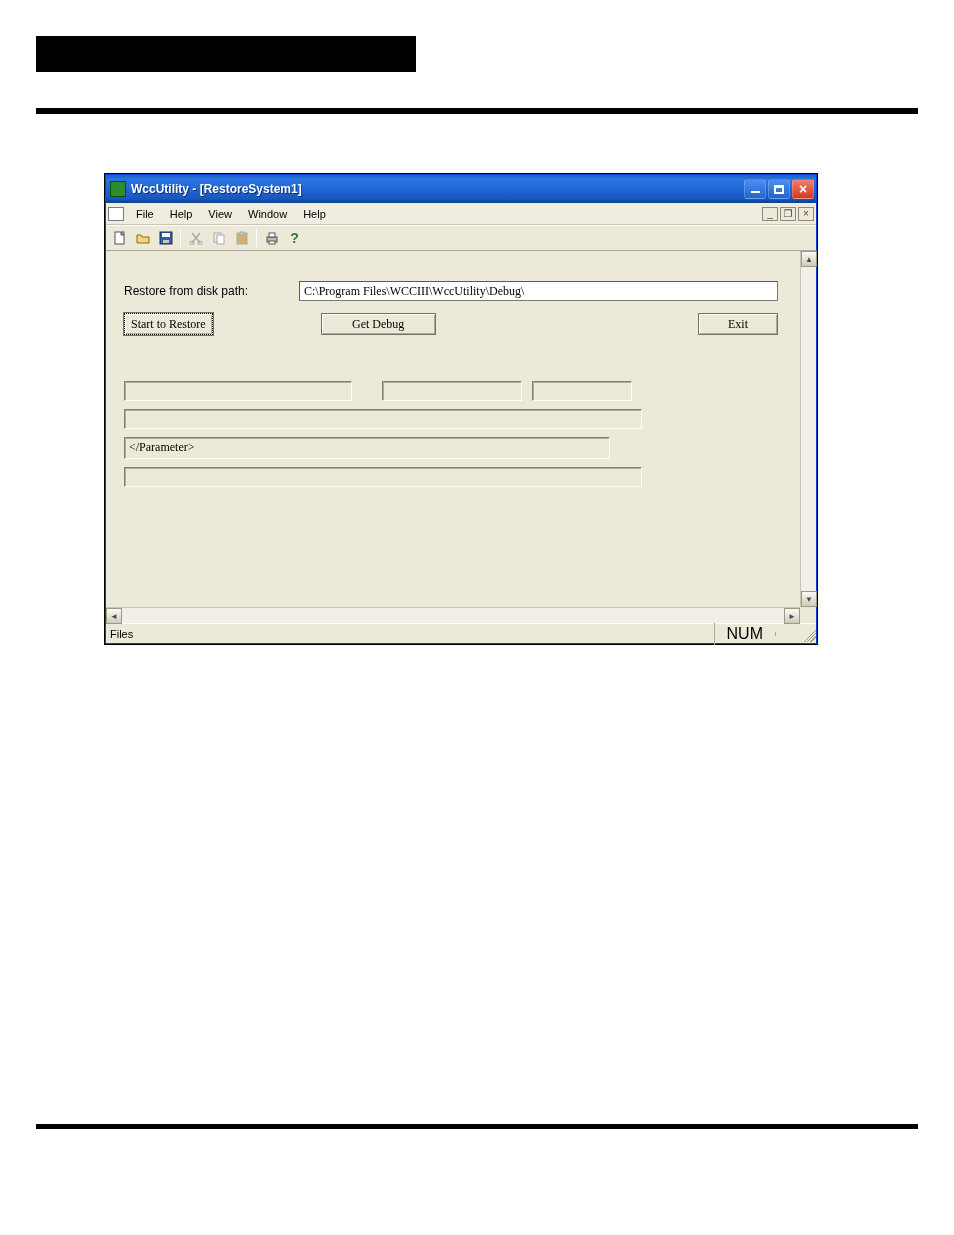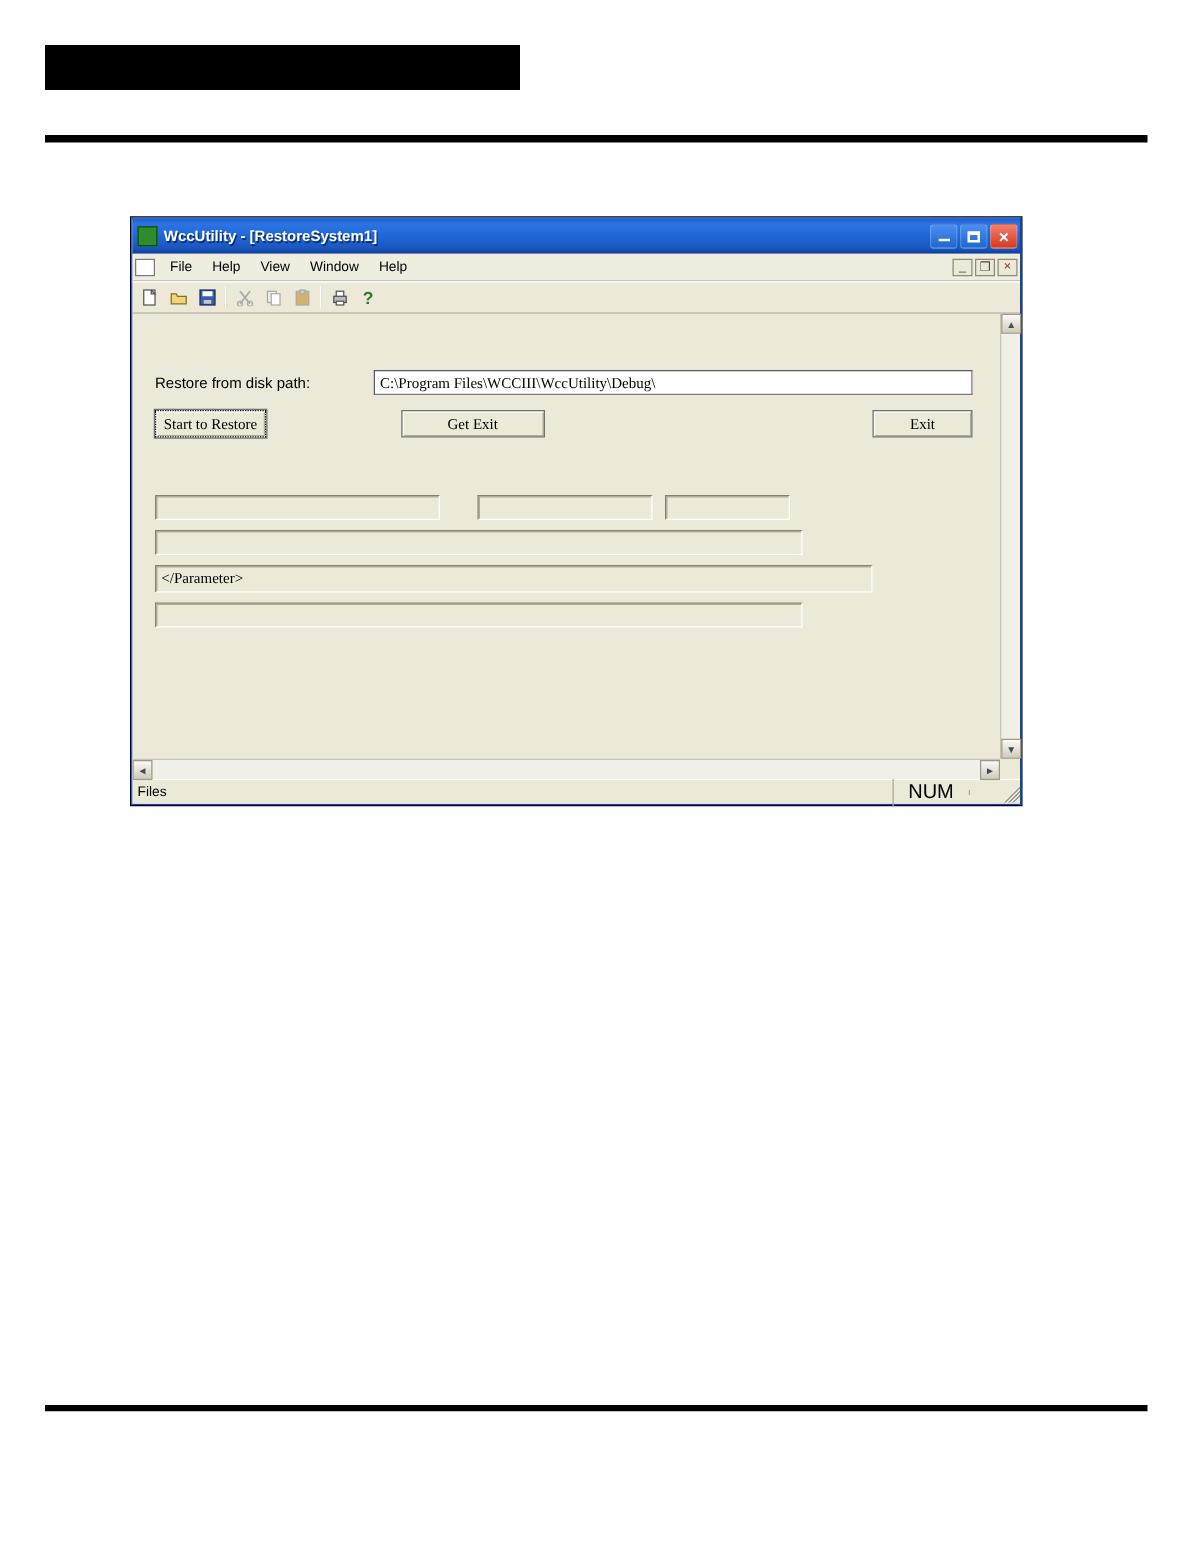--- a/index.html
+++ b/index.html
@@ -151,21 +151,21 @@
   }
   .sb-btn {
     width: 16px; height: 16px;
     background: linear-gradient(to bottom, #fafafa, #cfcabb);
     border: 1px solid #9d997e;
     display:flex; justify-content:center; align-items:center;
     font-size: 8px; color:#4a4a4a;
   }
   .content {
     position: absolute;
-    left: 0; top: 15px;
+    left: 0; top: 0;
     width: calc(100% - 16px);
     height: 356px;
     padding: 12px 18px;
   }
   .row1 {
     display: flex;
     align-items: center;
     margin-top: 18px;
   }
   .lbl { width: 175px; font-size: 12px; }
@@ -221,21 +221,21 @@
   .status-row .sunken:nth-child(2){ width: 140px; margin-left: 20px;}
   .status-row .sunken:nth-child(3){ width: 100px; }
   .long-sunken {
     margin-top: 8px;
     height: 20px;
     width: 518px;
   }
   .param-box {
     margin-top: 8px;
     height: 22px;
-    width: 574px;
+    width: 486px;
     padding: 2px 4px;
     font-family: "Times New Roman", serif;
     font-size: 12px;
   }
   .log-box {
     margin-top: 12px;
     height: 80px;
     width: 655px;
     padding: 3px 5px;
     font-family: "Times New Roman", serif;
@@ -364,21 +364,21 @@
     <div class="client-inner">
       <div class="content">
 
         <div class="row1">
           <span class="lbl">Restore from disk path:</span>
           <input class="text-input" type="text" value="C:\Program Files\WCCIII\WccUtility\Debug\" style="">
         </div>
 
         <div class="row2">
           <button class="btn start">Start to Restore</button>
-          <button class="btn getpath">Get Exit</button>
+          <button class="btn getpath">Get Debug</button>
           <button class="btn exit">Exit</button>
         </div>
 
         <div class="status-row">
           <div class="sunken"></div>
           <div class="sunken"></div>
           <div class="sunken"></div>
         </div>
 
         <div class="sunken long-sunken"></div>

